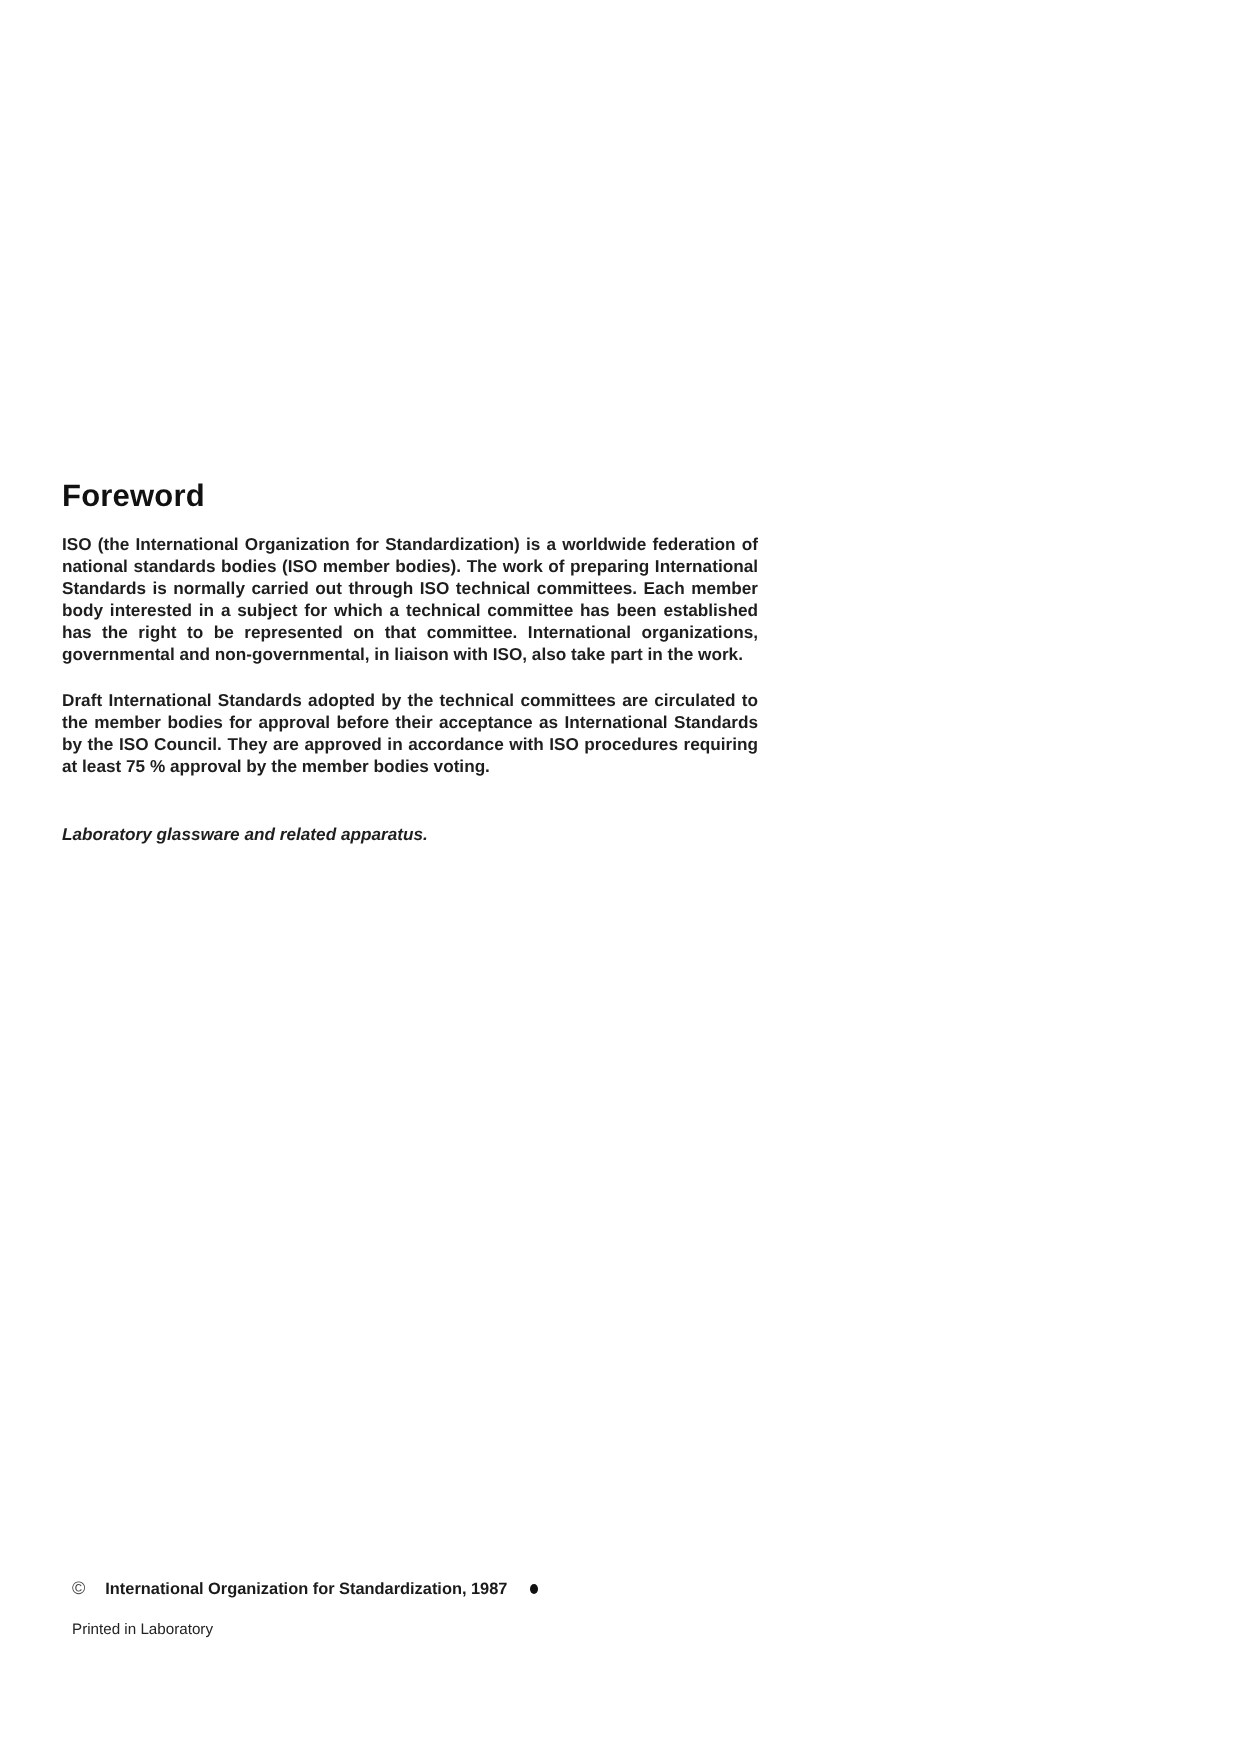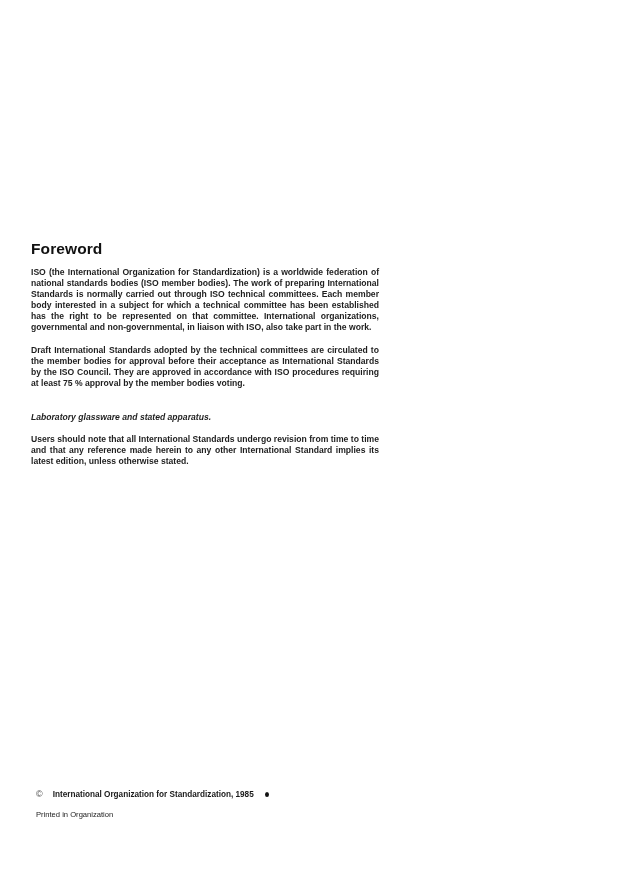--- a/index.html
+++ b/index.html
@@ -87,26 +87,25 @@
 <div class="page">
   <div class="content">
     <h1 class="title">Foreword</h1>
 
     <p class="para p1">ISO (the International Organization for Standardization) is a worldwide federation of national standards bodies (ISO member bodies). The work of preparing International Standards is normally carried out through ISO technical committees. Each member body interested in a subject for which a technical committee has been established has the right to be represented on that committee. International organizations, governmental and non-governmental, in liaison with ISO, also take part in the work.</p>
 
     <p class="para p2">Draft International Standards adopted by the technical committees are circulated to the member bodies for approval before their acceptance as International Standards by the ISO Council. They are approved in accordance with ISO procedures requiring at least 75 % approval by the member bodies voting.</p>
 
     <p class="para p3">
       <br>
-      <span class="italic">Laboratory glassware and stated apparatus.</span>
+      <span class="italic">Laboratory glassware and related apparatus.</span>
     </p>
 
-    <p class="para p4">Users should note that all International Standards undergo revision from time to time and that any reference made herein to any other International Standard implies its latest edition, unless otherwise stated.</p>
   </div>
 
   <div class="footer-copyright">
     <span class="copyright-icon">©</span>
-    <span>International Organization for Standardization, 1985</span>
+    <span>International Organization for Standardization, 1987</span>
     <span class="bullet-icon"></span>
   </div>
 
-  <div class="footer-printed">Printed in Organization</div>
+  <div class="footer-printed">Printed in Laboratory</div>
 </div>
 
 </body></html>

